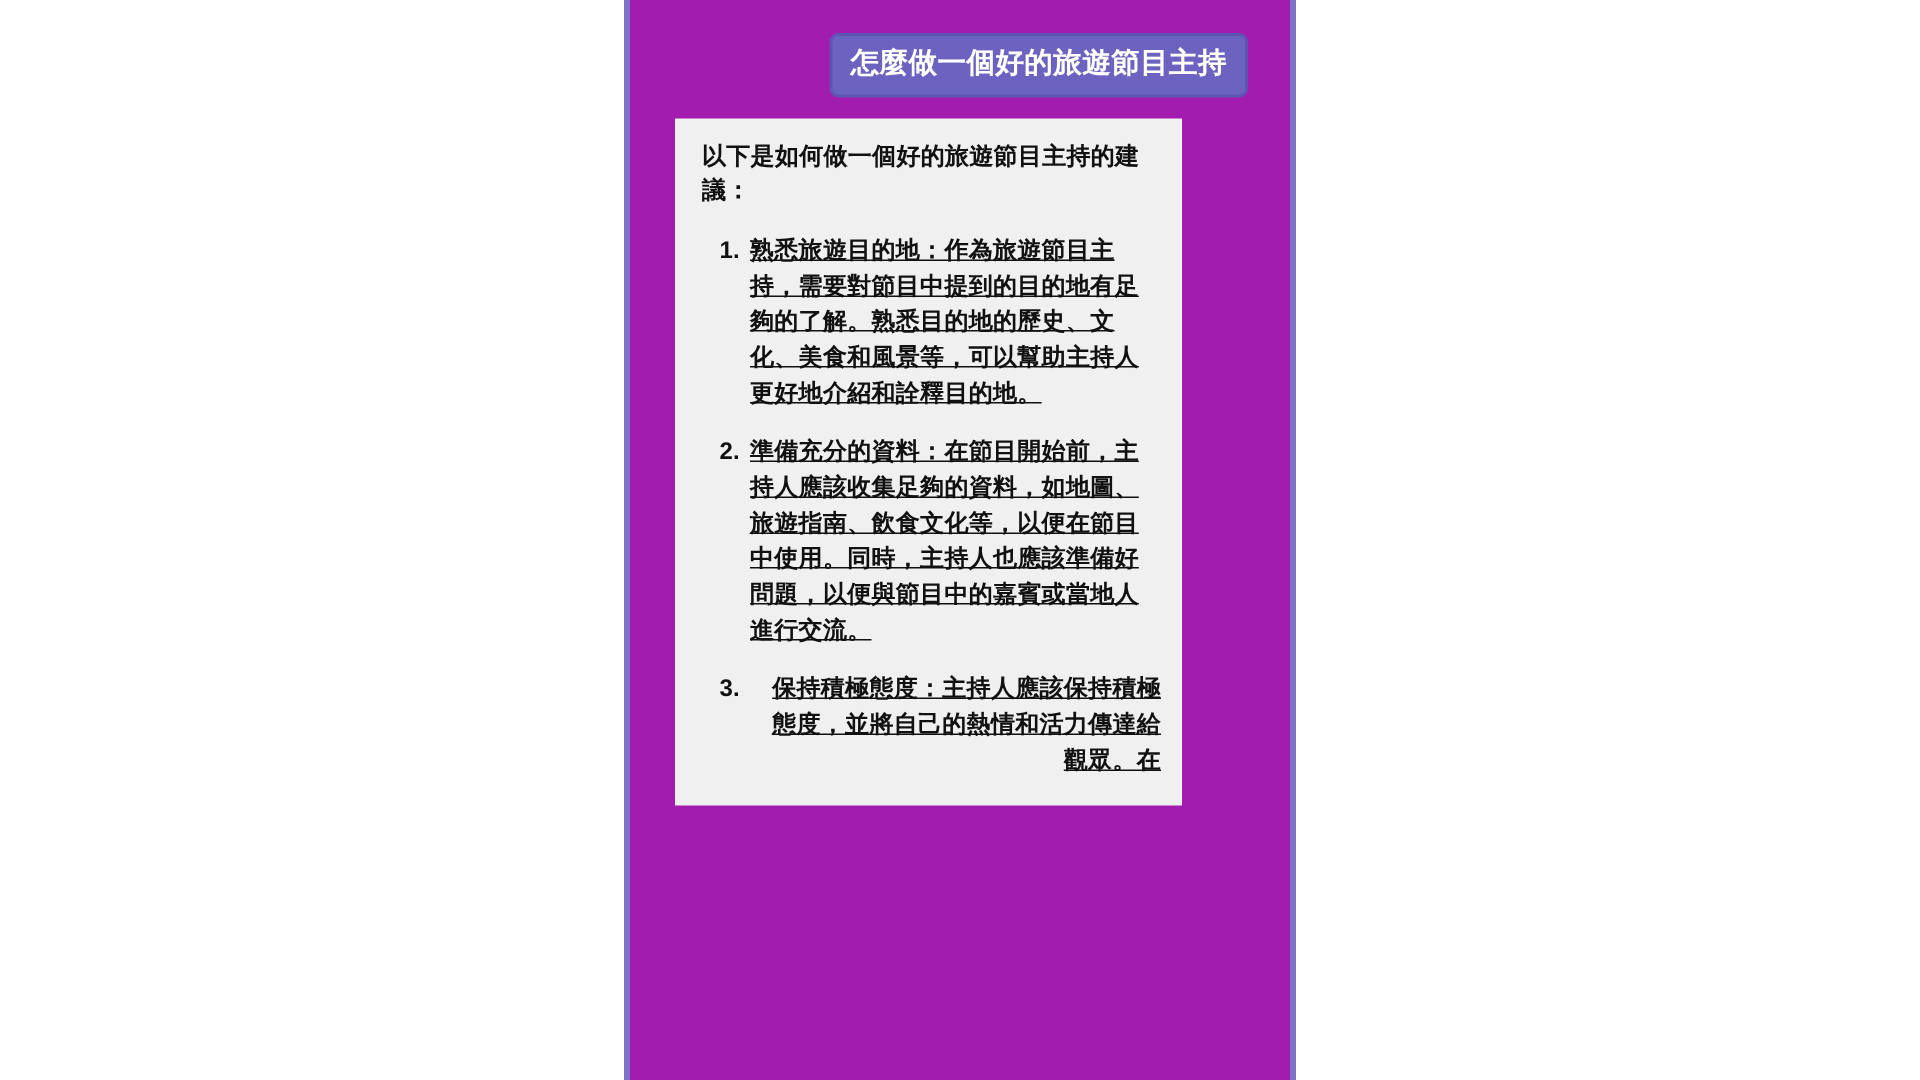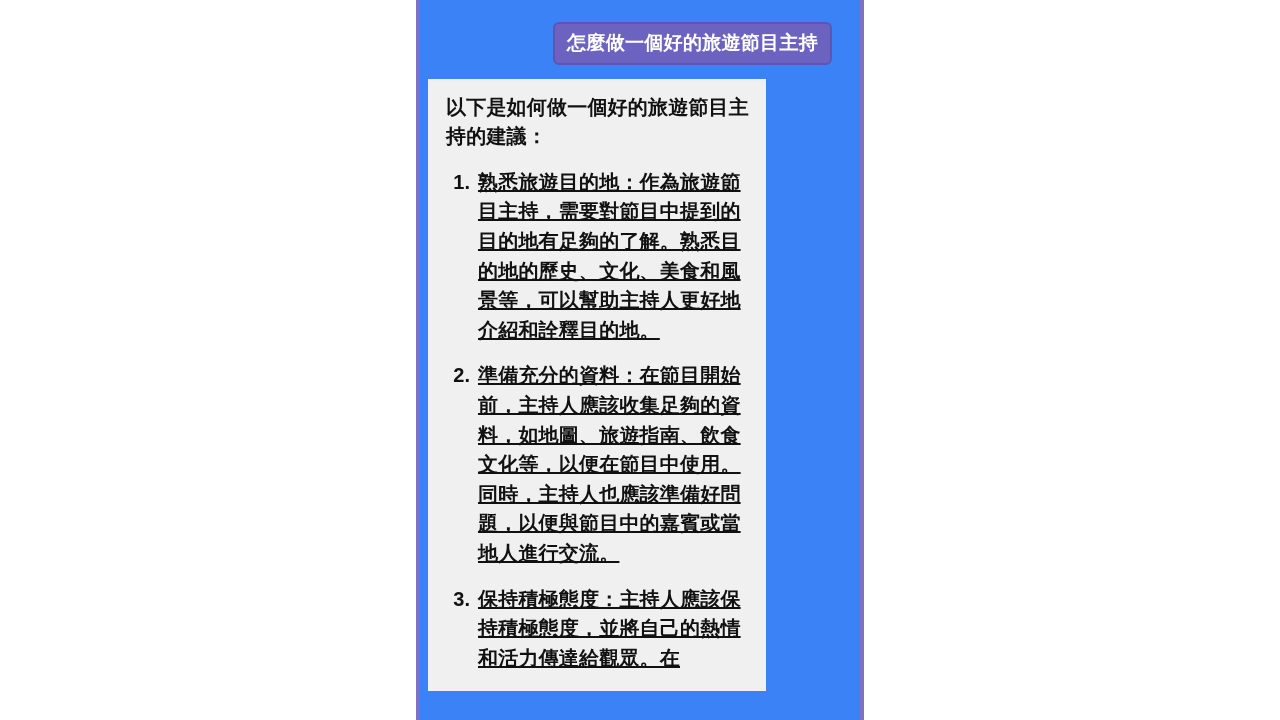--- a/index.html
+++ b/index.html
@@ -34,21 +34,21 @@
   }
 
   .chat-area {
     position: absolute;
     left: 0;
     top: 0;
     width: 100%;
     height: 100%;
     box-sizing: border-box;
     padding: 12px 8px 0 8px;
-    background: #3b82f6;
+    background: #a21caf;
     overflow: hidden;
   }
 
   
   .row-user {
     display: flex;
     justify-content: flex-end;
     padding-right: 20px;
     padding-top: 10px;
   }
@@ -74,44 +74,46 @@
     padding-left: 0px;
     margin-top: 14px;
   }
 
   .bubble-bot {
     background: #f0f0f0;
     color: #111111;
     width: 338px;
     box-sizing: border-box;
     padding: 14px 14px 18px 18px;
-    font-size: 20px;
+    font-size: 16px;
     font-weight: bold;
     line-height: 1.48;
     letter-spacing: 0.2px;
+    margin-left: 22px;
   }
 
   .bot-intro {
     margin: 0 0 16px 0;
   }
 
   .bot-list {
     margin: 0;
     padding-left: 30px;
     list-style-type: decimal;
   }
 
   .bot-list li {
     margin-bottom: 16px;
     padding-left: 2px;
     text-decoration: underline;
   }
 
   .bot-list li:last-child {
     margin-bottom: 0;
+    text-align: right;
   }
 
   
   .gutter {
     position: absolute;
     top: 0;
     height: 720px;
     width: 416px;
     background: #ffffff;
   }

